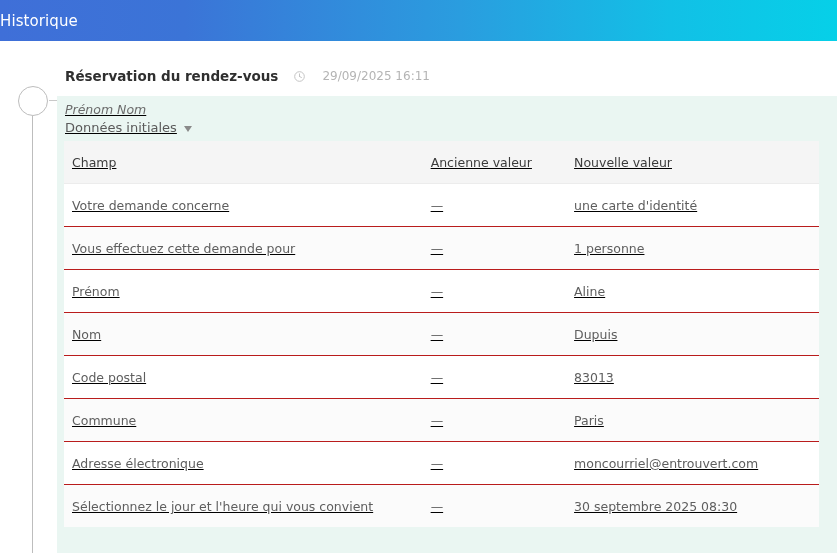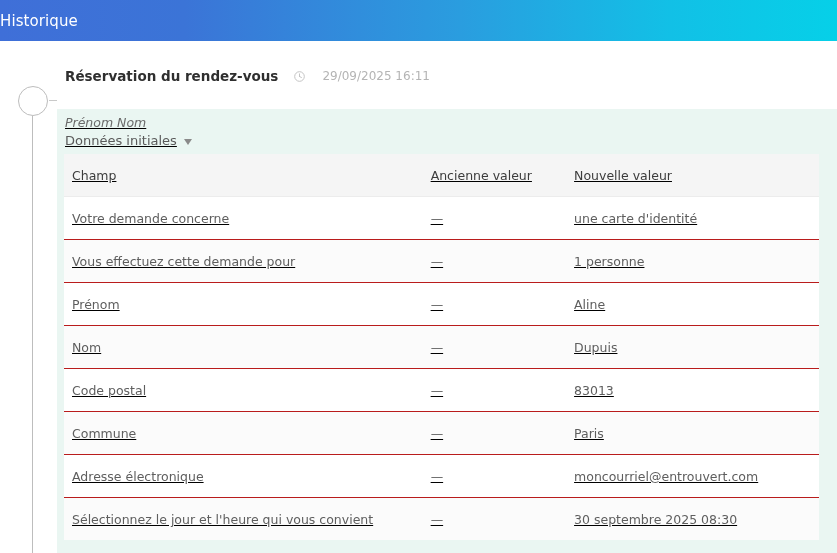--- a/index.html
+++ b/index.html
@@ -66,21 +66,21 @@
   
   .entry {
     position: absolute;
     left: 57px;
     top: 41px;
     width: 780px;
     height: 512px;
   }
 
   .entry-head {
-    height: 68px;
+    height: 55px;
     padding-left: 8px;
     padding-top: 27px;
     display: flex;
     align-items: baseline;
     background: #ffffff;
   }
   .entry-title {
     font-size: 13.5px;
     font-weight: bold;
     color: #2f2f2f;

